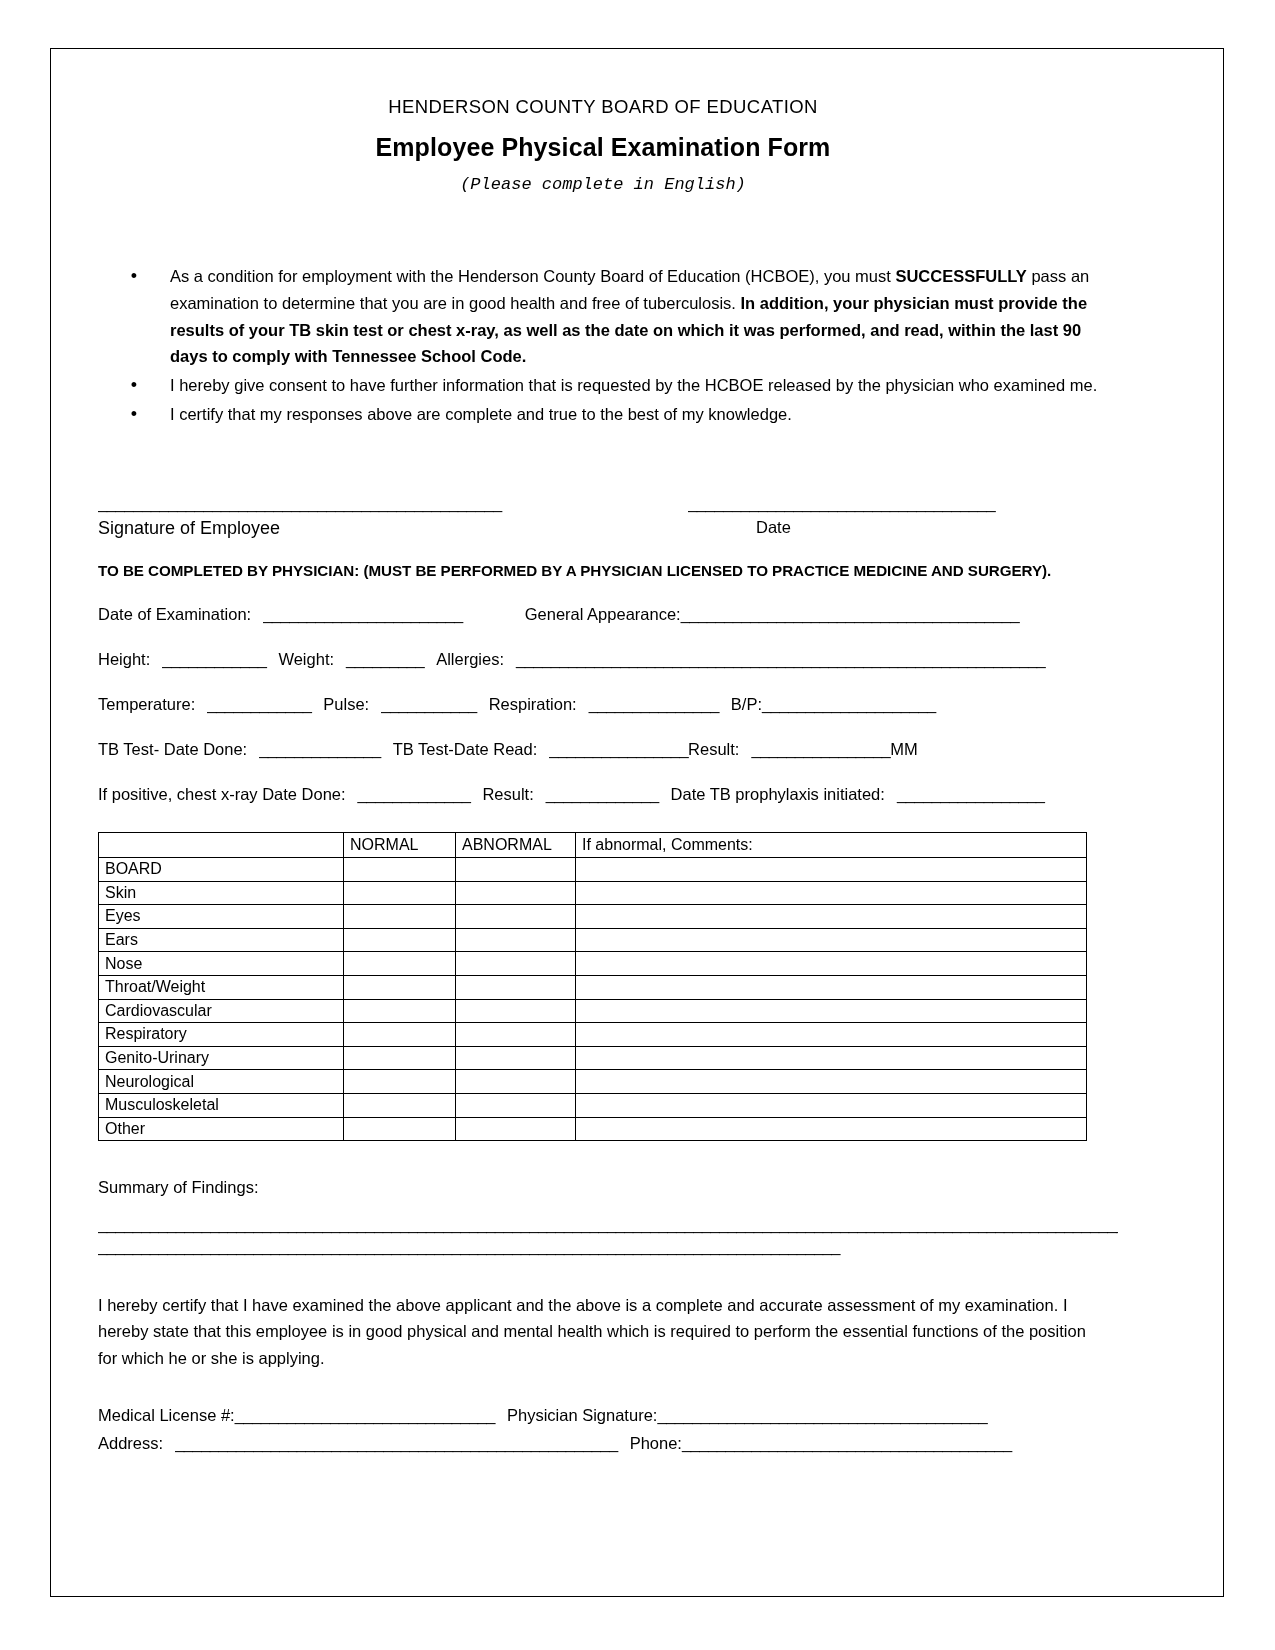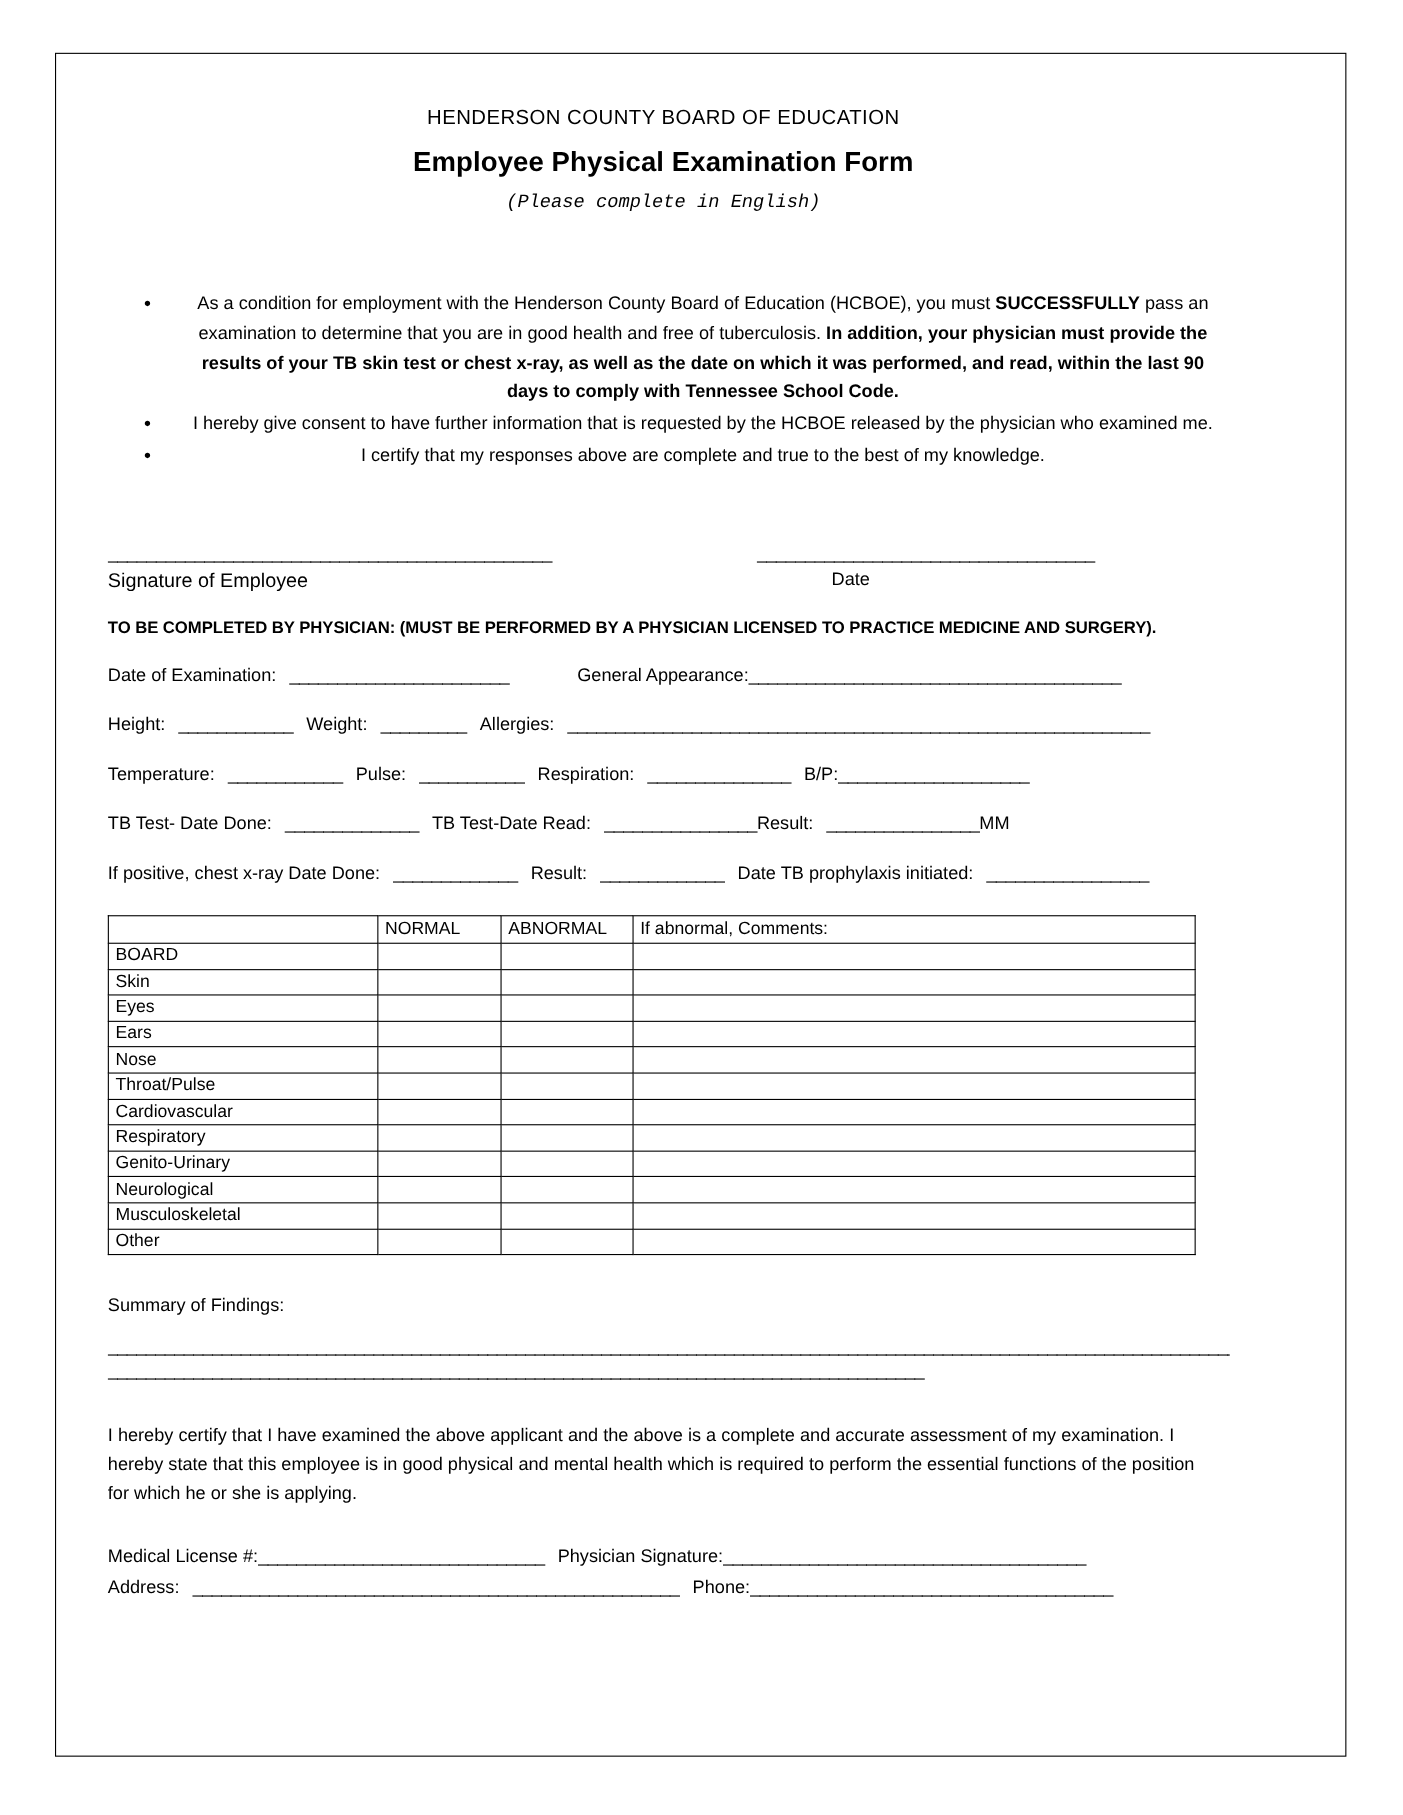--- a/index.html
+++ b/index.html
@@ -65,21 +65,21 @@
   }
   .bullet-dot {
     width: 72px;
     flex: 0 0 72px;
     text-align: center;
     font-size: 18px;
     line-height: 1.5;
   }
   .bullet-text {
     flex: 1 1 auto;
-    text-align: center;
+    text-align: left;
   }
   .bullet-text b { font-weight: bold; }
 
   
   .sig-block {
     margin-top: 66px;
     position: relative;
     height: 52px;
   }
   .sig-line-left {
@@ -274,21 +274,21 @@
           <td class="c-abn"></td>
           <td class="c-cmt"></td>
         </tr>
         <tr>
           <td class="c-sys">Nose</td>
           <td class="c-norm"></td>
           <td class="c-abn"></td>
           <td class="c-cmt"></td>
         </tr>
         <tr>
-          <td class="c-sys">Throat/Pulse</td>
+          <td class="c-sys">Throat/Weight</td>
           <td class="c-norm"></td>
           <td class="c-abn"></td>
           <td class="c-cmt"></td>
         </tr>
         <tr>
           <td class="c-sys">Cardiovascular</td>
           <td class="c-norm"></td>
           <td class="c-abn"></td>
           <td class="c-cmt"></td>
         </tr>

